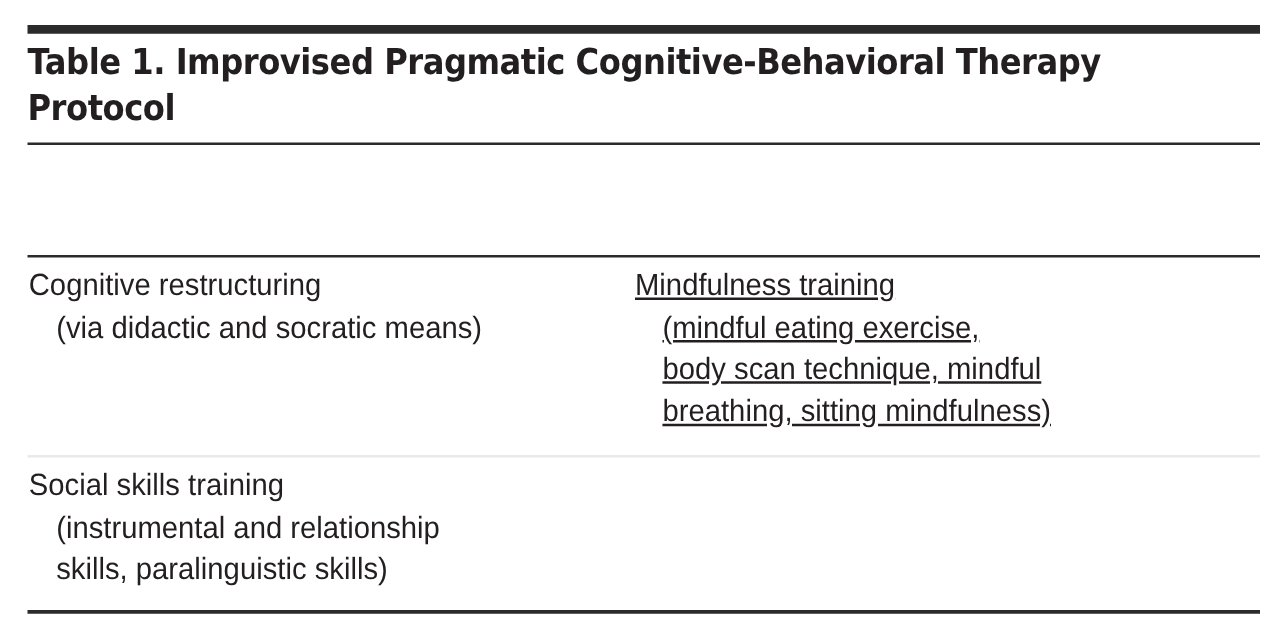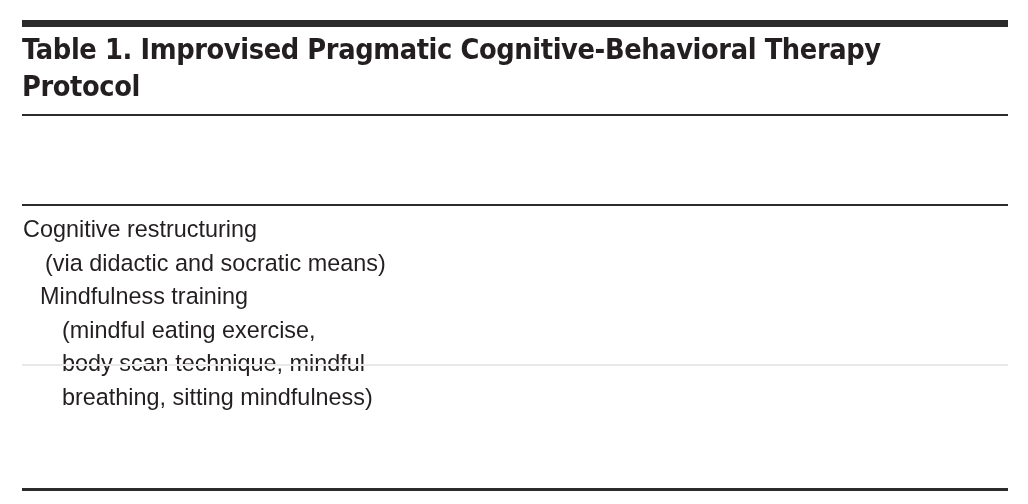--- a/index.html
+++ b/index.html
@@ -92,32 +92,31 @@
   .col-right { width: 510px; }
 
   .hdr-line { display: block; white-space: nowrap; }
 
   
   .body-row {
     position: absolute;
     left: 22px;
     width: 986px;
     display: flex;
-    flex-direction: column;
   }
   #body-row-1 { top: 212px; }
   #body-row-2 { top: 372px; }
 
   .body-cell {
     font-size: 24.5px;
     line-height: 33.5px;
     color: #231f20;
   }
   .body-cell.left  { width: 476px; padding-left: 1px; }
-  .body-cell.right { width: 510px; padding-left: 18px; }
+  .body-cell.right { width: 510px; padding-left: 18px; text-decoration: underline; }
 
   .cell-inner {
     display: block;
     transform: scaleX(0.955);
     transform-origin: left top;
   }
   .cell-line { display: block; white-space: nowrap; }
   .cell-line.indent { padding-left: 23px; }
   .cell-line.center { text-align: center; white-space: nowrap; }
 
@@ -157,17 +156,24 @@
         <span class="cell-line indent">(mindful eating exercise,</span>
         <span class="cell-line indent">body scan technique, mindful</span>
         <span class="cell-line indent">breathing, sitting mindfulness)</span>
       </span>
     </div>
   </div>
 
   <div class="rule rule-row-sep"></div>
 
   <div class="body-row" id="body-row-2">
+    <div class="body-cell left">
+      <span class="cell-inner">
+        <span class="cell-line">Social skills training</span>
+        <span class="cell-line indent">(instrumental and relationship</span>
+        <span class="cell-line indent">skills, paralinguistic skills)</span>
+      </span>
+    </div>
   </div>
 
   <div class="rule rule-bottom"></div>
 
 </div>
 
 </body></html>

